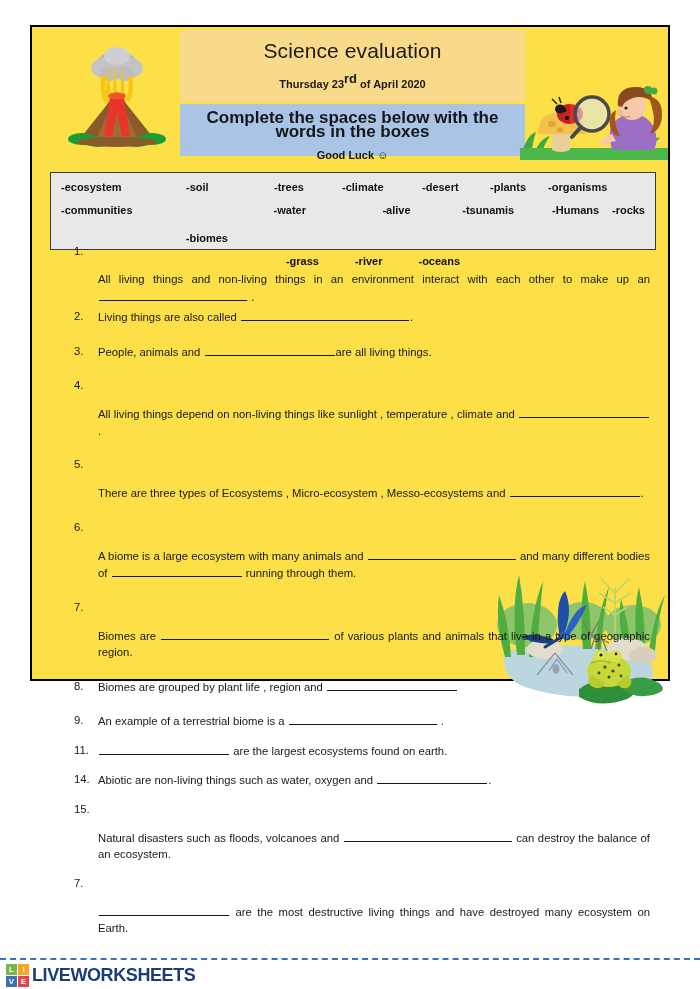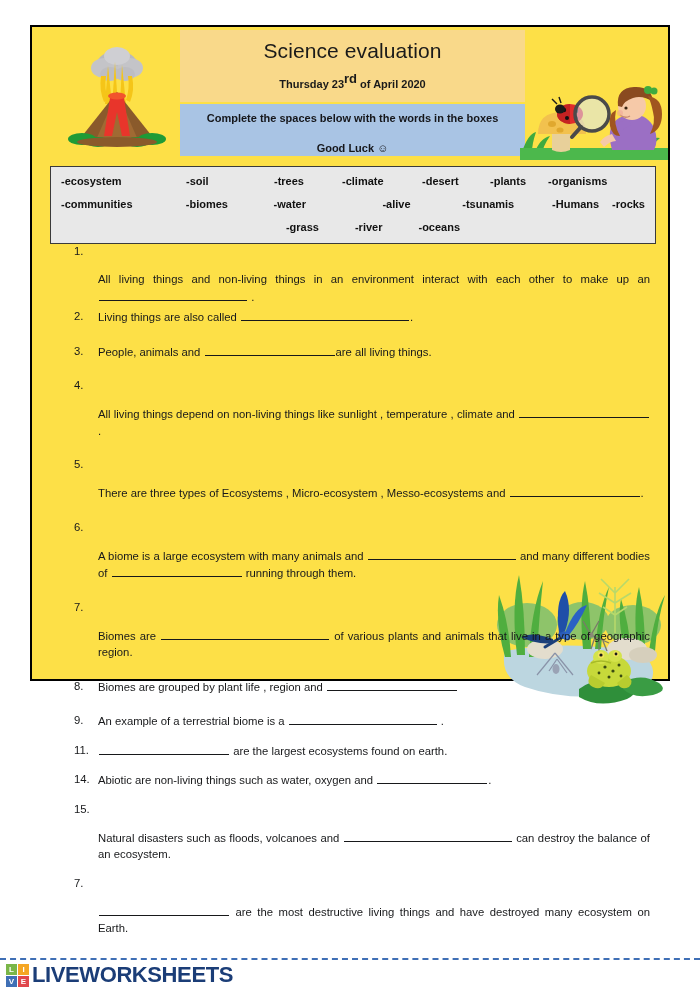--- a/index.html
+++ b/index.html
@@ -70,30 +70,30 @@
     left: 148px;
     top: 77px;
     width: 345px;
     height: 52px;
     background: #A9C4E4;
     text-align: center;
     box-sizing: border-box;
     padding-top: 7px;
   }
   .instr-line1 {
-    font-size: 11px;
+    font-size: 17px;
     font-weight: bold;
     color: #15161a;
     line-height: 14px;
   }
   .instr-line2 {
     font-size: 11px;
     font-weight: bold;
     color: #15161a;
-    margin-top: 16px;
+    margin-top: 9px;
     line-height: 14px;
   }
 
   
   .volcano {
     position: absolute;
     left: 28px;
     top: 5px;
     width: 115px;
     height: 120px;
@@ -104,21 +104,21 @@
     left: 488px;
     top: 55px;
     width: 148px;
     height: 78px;
   }
 
   
   .wordbank {
     position: absolute;
     left: 18px;
-    top: 139px;
+    top: 145px;
     width: 606px;
     height: 78px;
     background: #E8E8E8;
     border: 1.5px solid #3a3a3a;
     box-sizing: border-box;
     padding: 7px 10px 0 10px;
   }
   .wb-row {
     display: flex;
     font-size: 11px;
@@ -139,21 +139,21 @@
   .r1 .w0 { width: 125px; }
   .r1 .w1 { width: 88px; }
   .r1 .w2 { width: 68px; }
   .r1 .w3 { width: 80px; }
   .r1 .w4 { width: 68px; }
   .r1 .w5 { width: 58px; }
   .r1 .w6 { }
 
   
   .r2 .w0 { width: 125px; }
-  .r2 .w1 { width: 88px; }
+  .r2 .w1 { width: 88px; margin-top: 28px; }
   .r2 .w2 { width: 68px; }
   .r2 .w3 { width: 80px; margin-left: 41px; }
   .r2 .w4 { width: 90px; }
   .r2 .w5 { width: 60px; }
   .r2 .w6 { }
 
   
   .questions {
     position: absolute;
     left: 42px;
@@ -233,21 +233,21 @@
     width: 11px;
     height: 11px;
     color: #ffffff;
     font-size: 8px;
     font-weight: bold;
     line-height: 11px;
     text-align: center;
     font-family: "Liberation Sans", sans-serif;
   }
   .logo-text {
-    font-size: 22px;
+    font-size: 18px;
     font-weight: bold;
     color: #1b3d77;
     letter-spacing: -0.4px;
   }
 </style>
 </head>
 <body>
 
 <div class="sheet">
 

